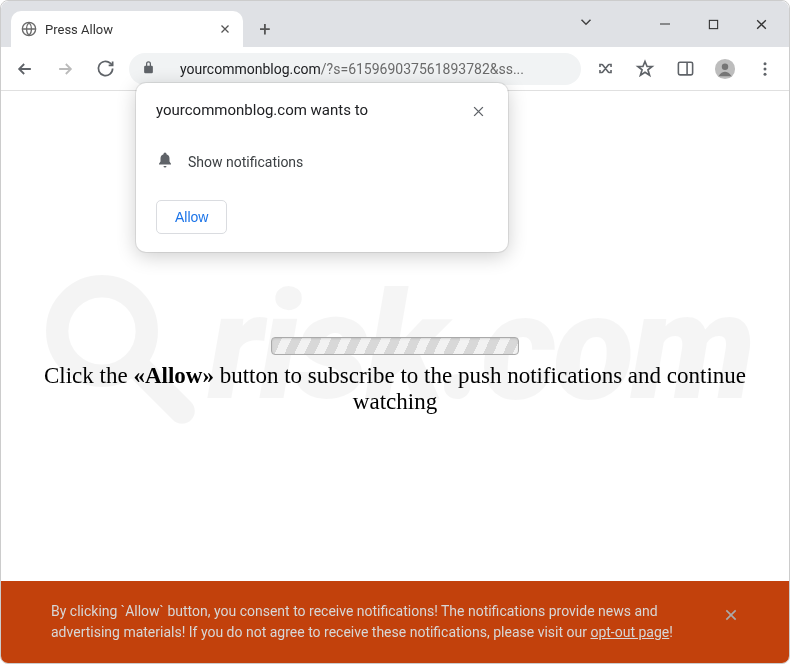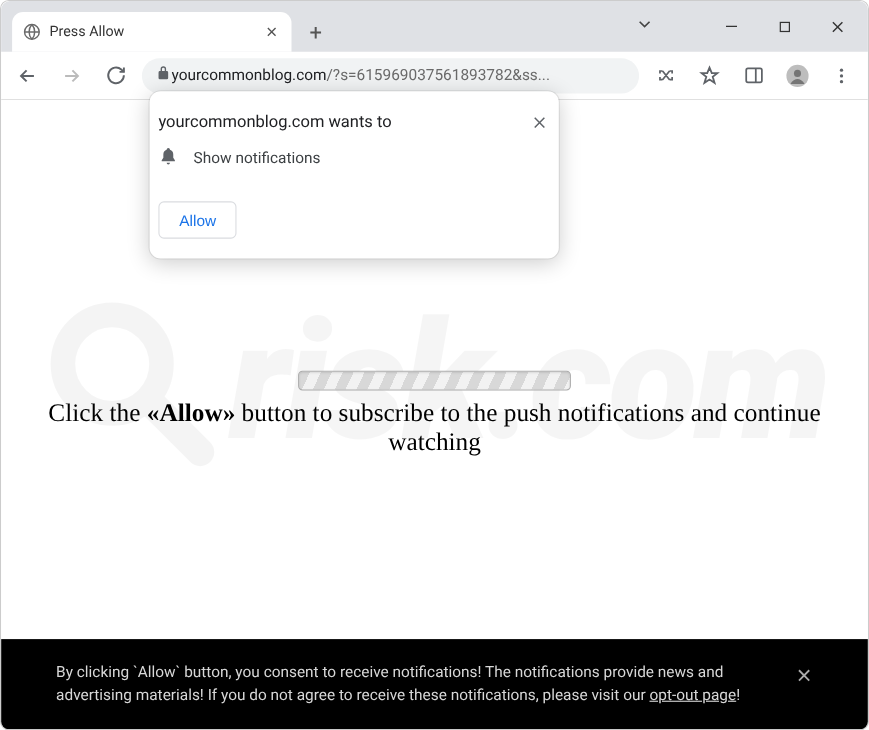--- a/index.html
+++ b/index.html
@@ -17,21 +17,21 @@
       height: 46px;
       background: #dfe1e5;
       display: flex;
       align-items: flex-end;
       position: relative;
       border-radius: 8px 8px 0 0;
     }
     .tab {
       background: #fff;
       height: 36px;
-      width: 254px;
+      width: 232px;
       margin-left: 10px;
       border-radius: 10px 10px 0 0;
       display: flex;
       align-items: center;
       padding: 0 10px;
       gap: 8px;
       font-size: 13px;
       color: #333;
     }
     .tab-favicon {
@@ -85,21 +85,21 @@
     }
     .tb-btn.disabled { color: #bbb; cursor: default; }
     .addressbar {
       flex: 1;
       height: 32px;
       background: #f1f3f4;
       border-radius: 16px;
       display: flex;
       align-items: center;
       padding: 0 12px;
-      gap: 0;
+      gap: 24px;
       color: #5f6368;
       font-size: 14px;
       overflow: hidden;
     }
     .addressbar .url { color: #202124; white-space: nowrap; overflow: hidden; }
     .addressbar .url .domain { color: #202124; }
     .addressbar .url .path { color: #6a6a6a; }
     .content {
       position: relative;
       height: calc(100% - 46px - 44px);
@@ -157,21 +157,21 @@
       font-size: 23px;
       color: #000;
       padding: 0 20px;
     }
     .main-text .bold { font-weight: bold; }
     .consent-bar {
       position: absolute;
       bottom: 0;
       left: 0;
       right: 0;
-      background: #000000;
+      background: #c2410c;
       color: #d7d7d7;
       padding: 20px 50px 20px 50px;
       font-size: 14px;
       line-height: 1.5;
       display: flex;
       gap: 30px;
       margin-top: 20px;
     }
     .consent-bar .text { flex: 1; }
     .consent-bar a { color: #d7d7d7; text-decoration: underline; }
@@ -182,21 +182,21 @@
       padding-top: 2px;
     }
     .perm-popup {
       position: absolute;
       left: 135px;
       top: 82px;
       width: 372px;
       background: #fff;
       border-radius: 10px;
       box-shadow: 0 4px 20px rgba(0,0,0,0.2), 0 0 0 1px rgba(0,0,0,0.08);
-      padding: 18px 8px;
+      padding: 18px 20px;
       z-index: 10;
     }
     .perm-header {
       display: flex;
       justify-content: space-between;
       align-items: flex-start;
     }
     .perm-title {
       font-size: 15px;
       color: #202124;
@@ -207,21 +207,21 @@
       width: 20px;
       height: 20px;
       display: flex;
       align-items: center;
       justify-content: center;
     }
     .perm-row {
       display: flex;
       align-items: center;
       gap: 14px;
-      margin-top: 12px;
+      margin-top: 30px;
       color: #3c4043;
       font-size: 14px;
     }
     .perm-actions {
       display: flex;
       justify-content: space-between;
       gap: 26px;
       margin-top: 28px;
     }
     .perm-btn {

